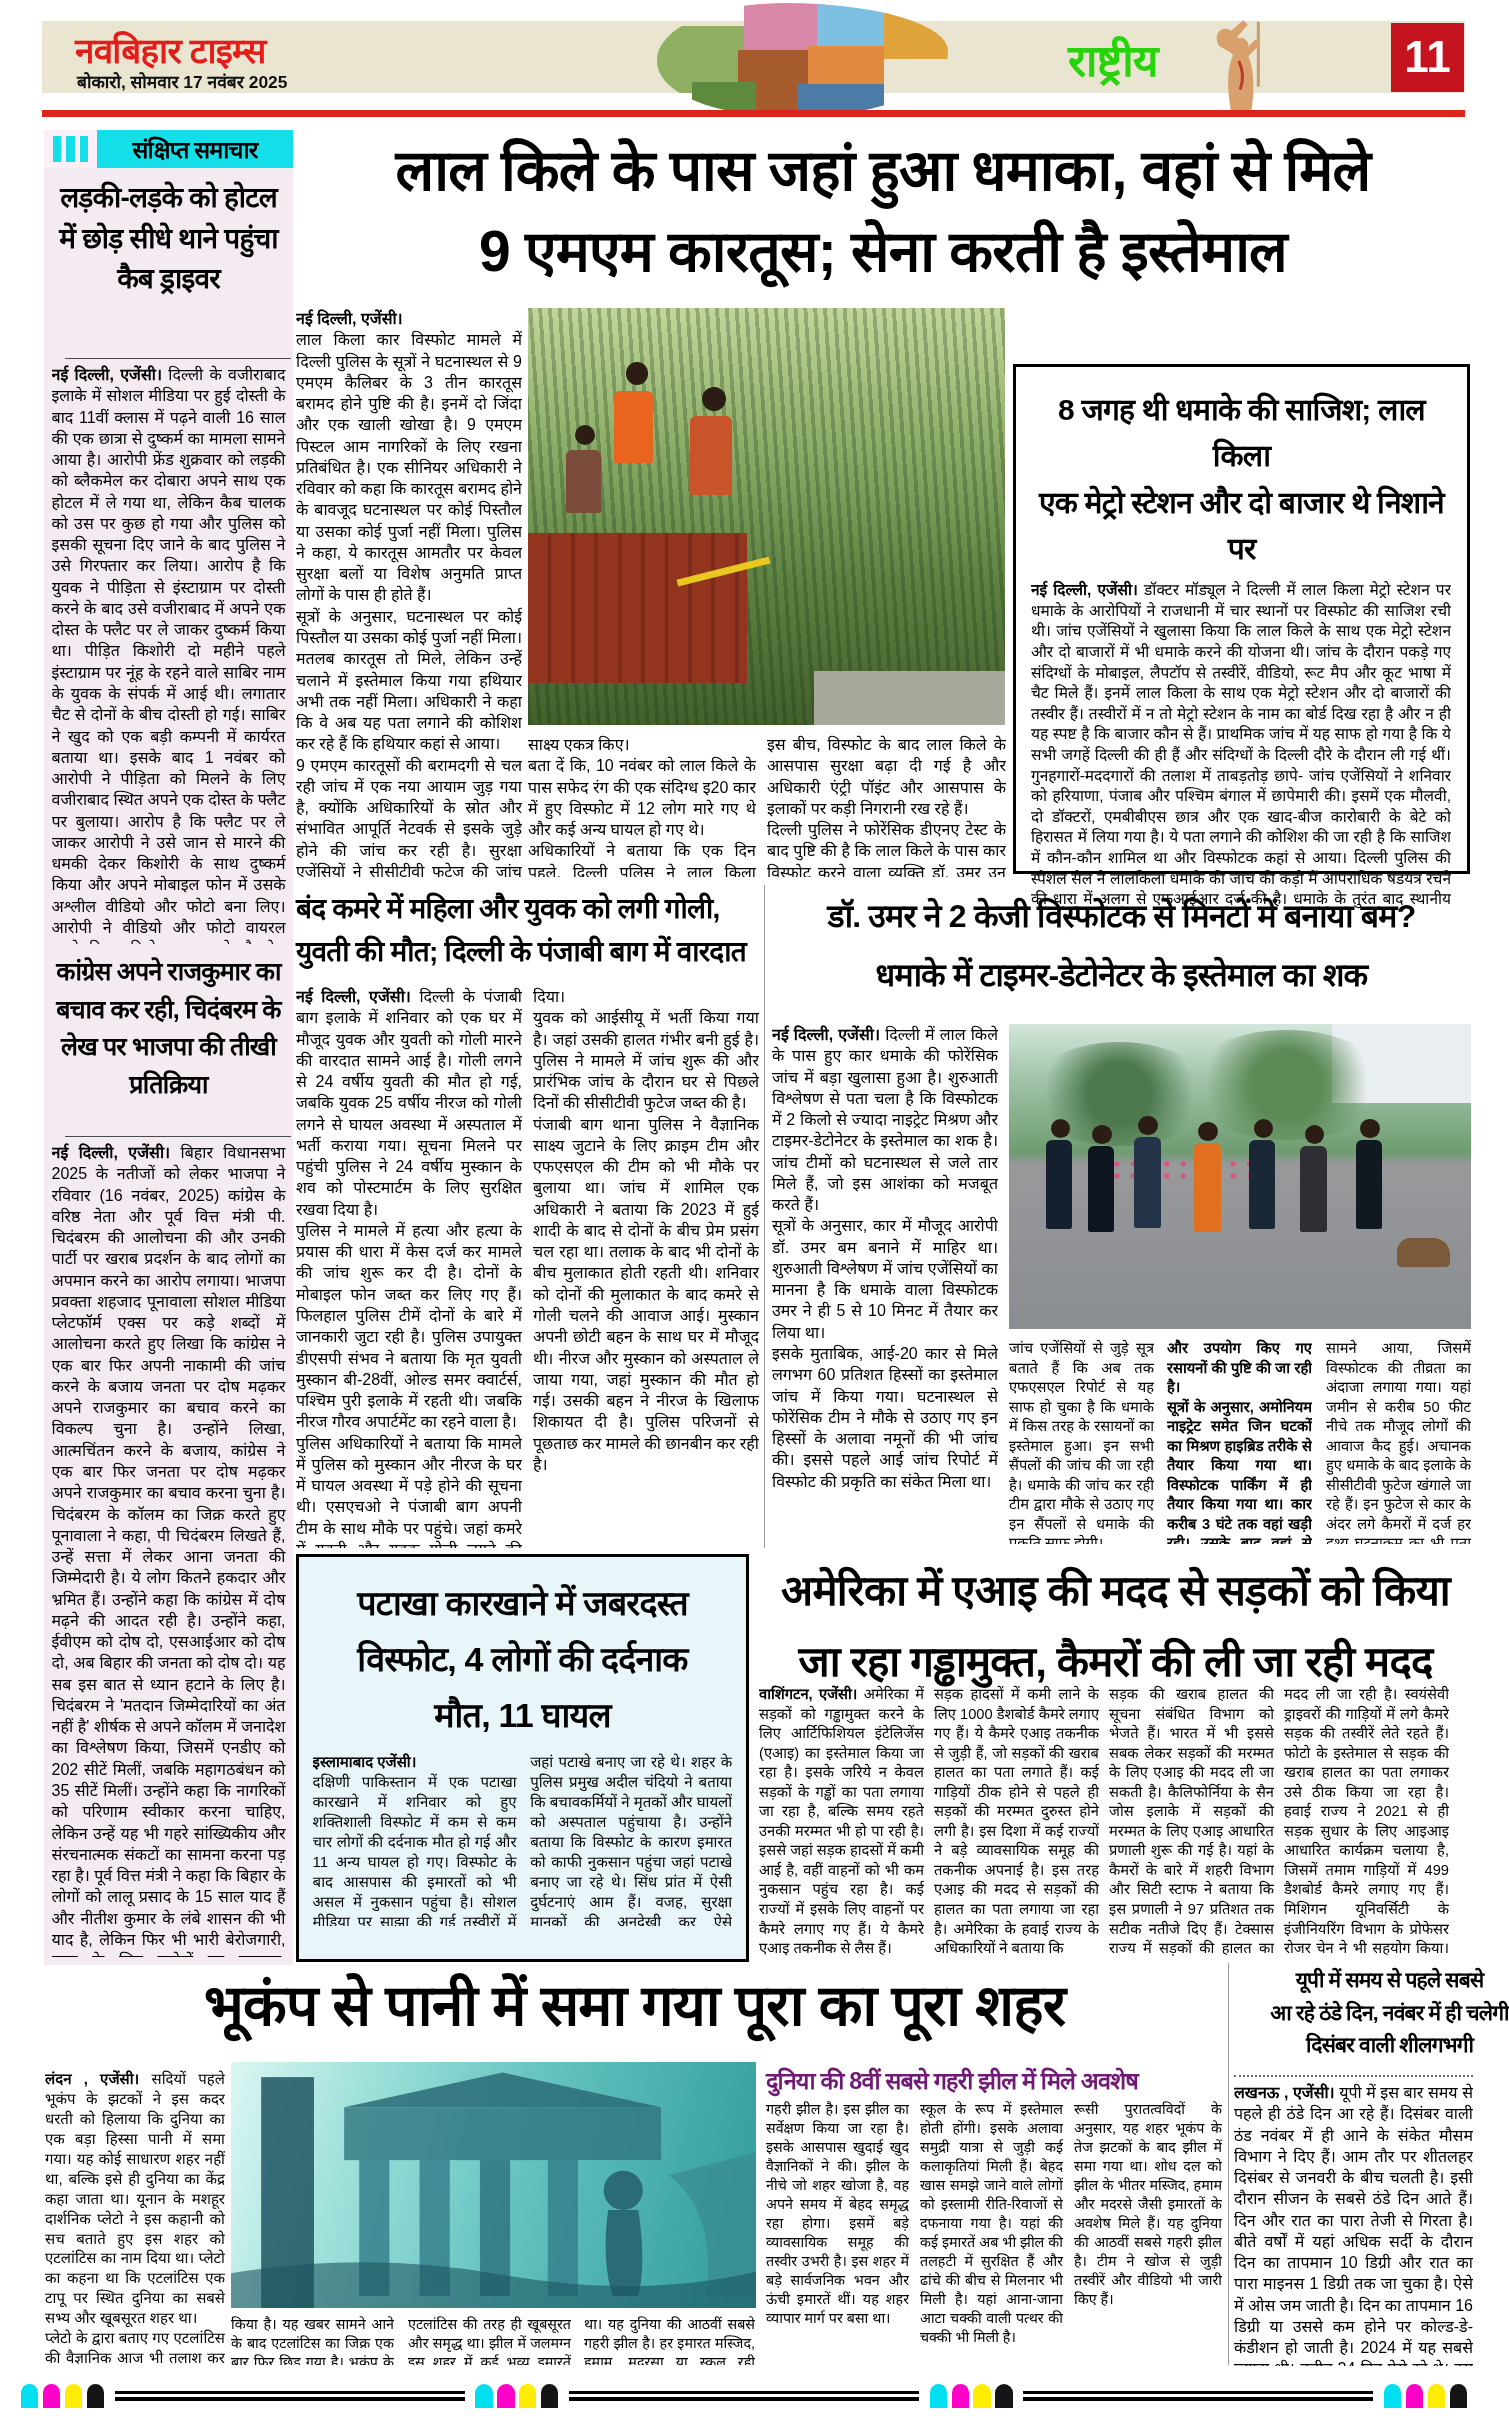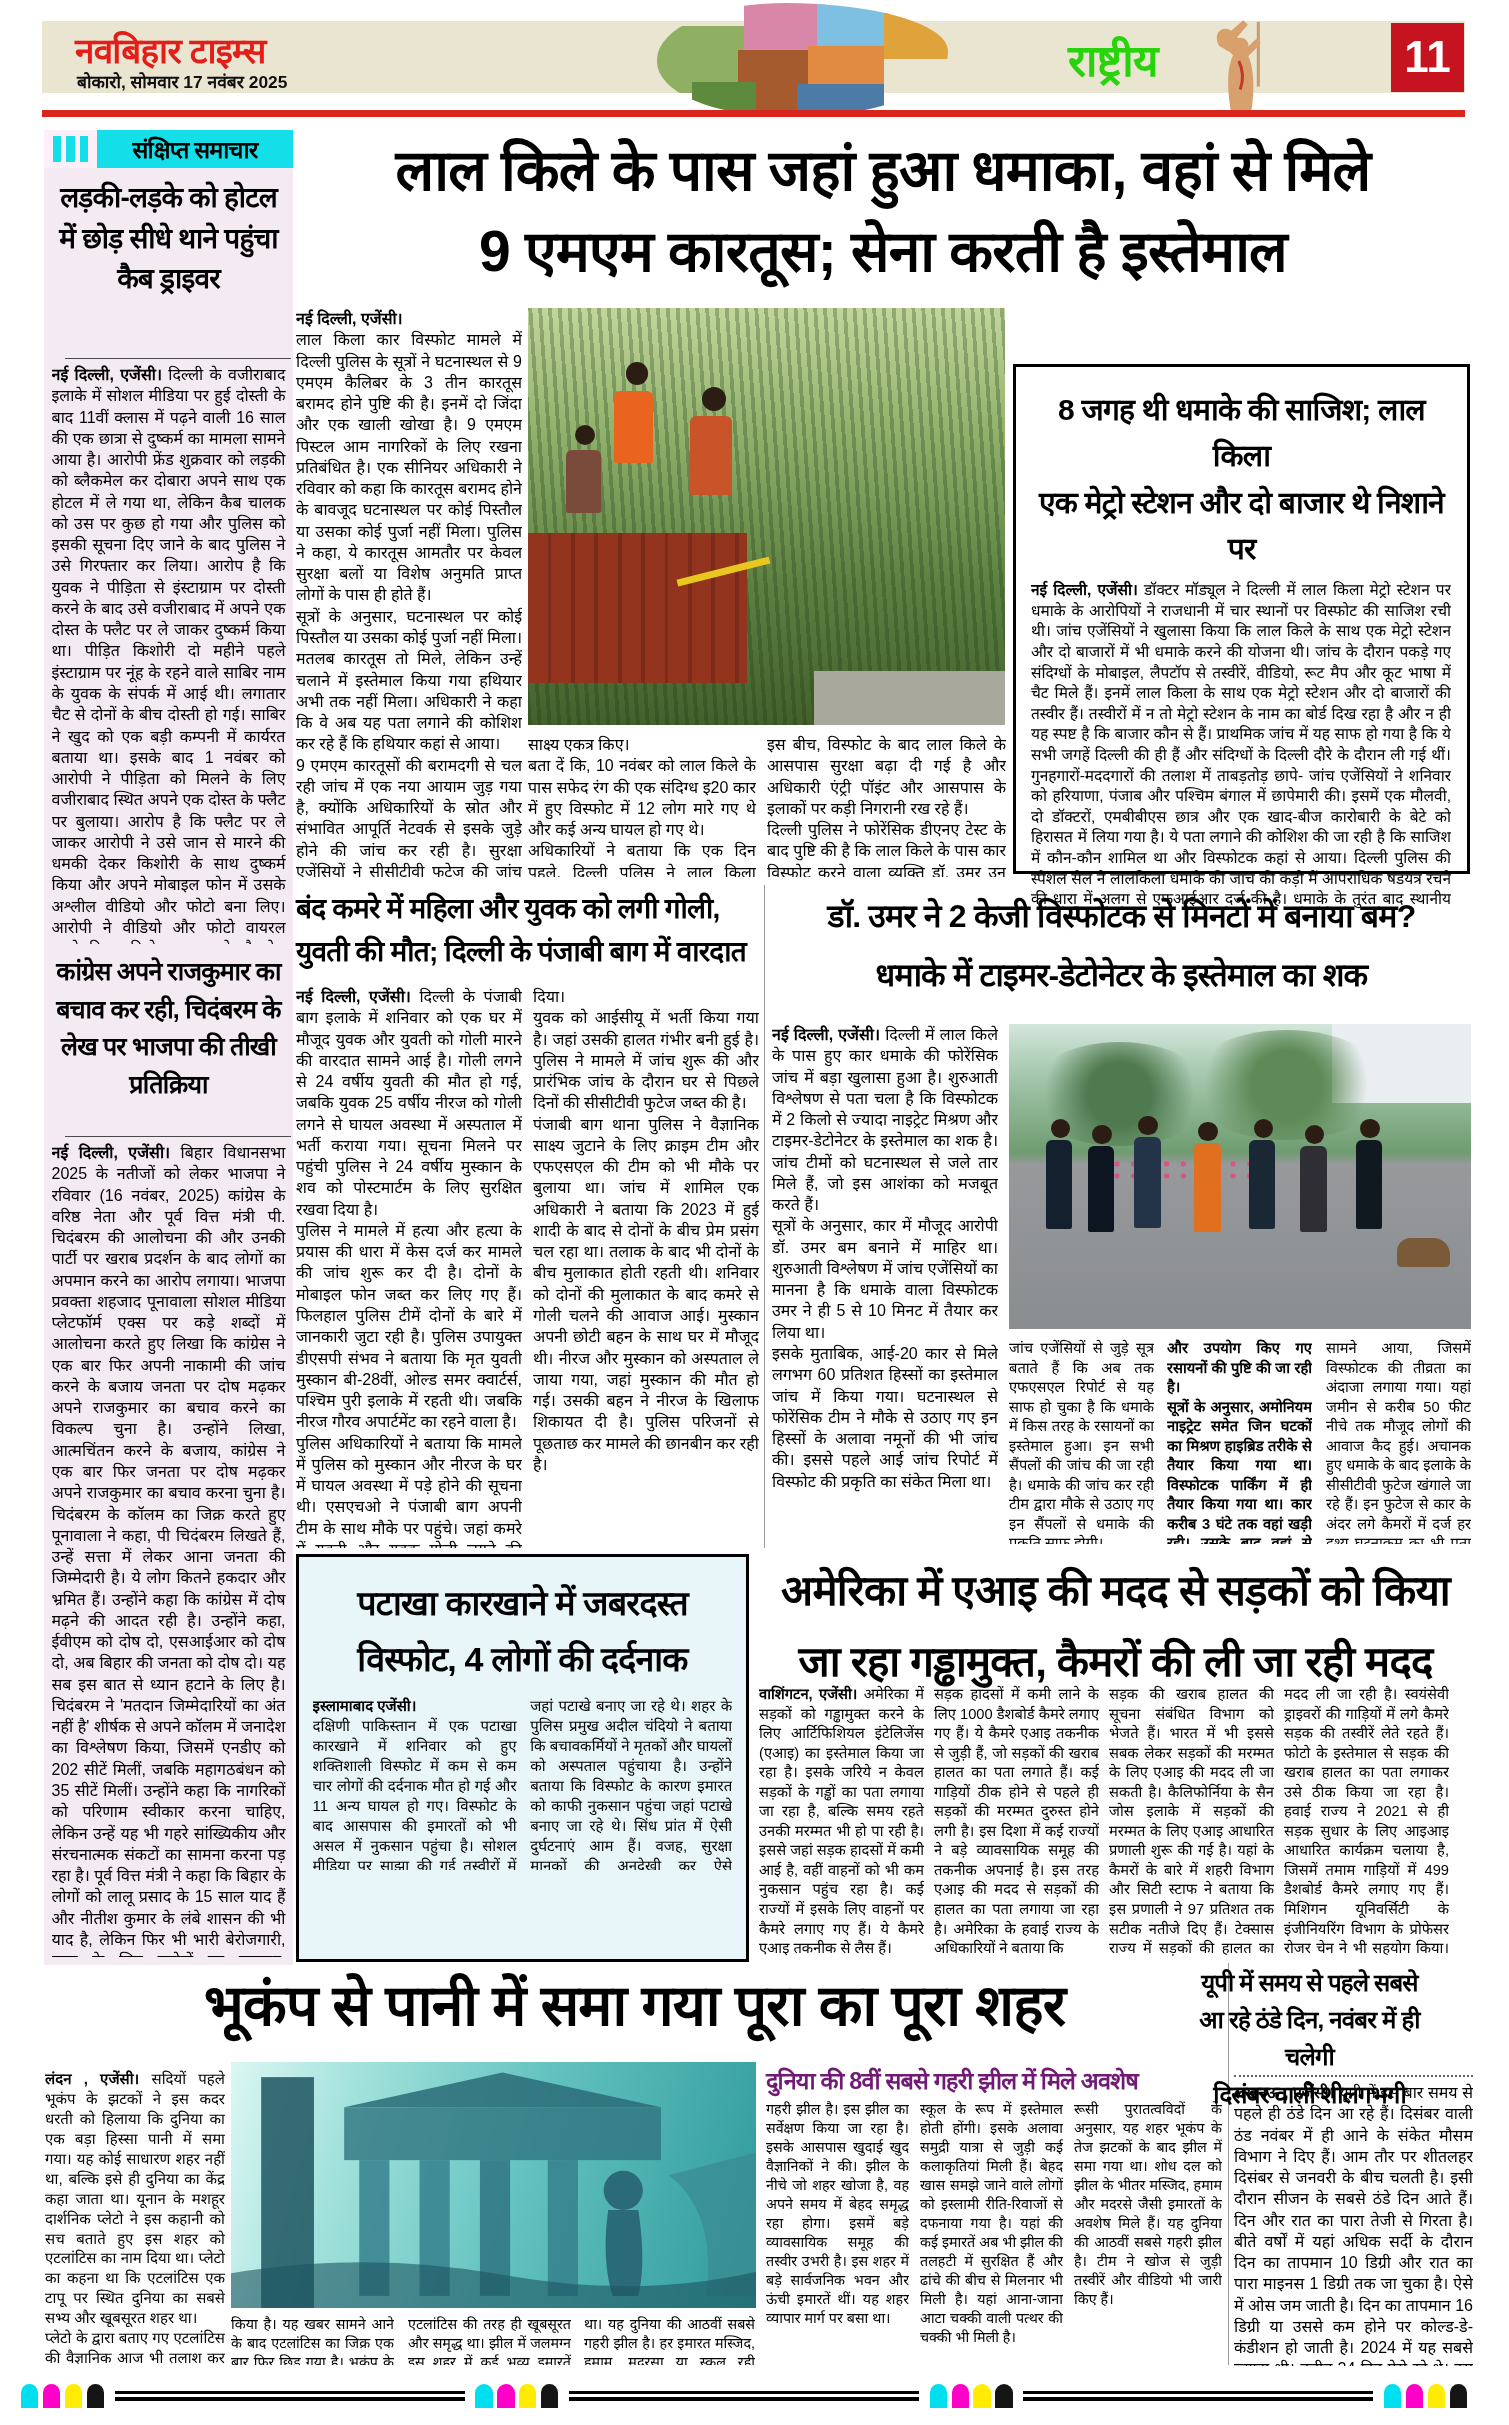--- a/index.html
+++ b/index.html
@@ -191,20 +191,21 @@
 
   <div class="col" style="left:1009px;top:1339px;width:145px;height:205px;font-size:14.7px;">जांच एजेंसियों से जुड़े सूत्र बताते हैं कि अब तक एफएसएल रिपोर्ट से यह साफ हो चुका है कि धमाके में किस तरह के रसायनों का इस्तेमाल हुआ। इन सभी सैंपलों की जांच की जा रही है। धमाके की जांच कर रही टीम द्वारा मौके से उठाए गए इन सैंपलों से धमाके की प्रकृति साफ होगी।</div>
   <div class="col" style="left:1167px;top:1339px;width:145px;height:205px;font-size:14.7px;font-weight:bold;">और उपयोग किए गए रसायनों की पुष्टि की जा रही है।
 सूत्रों के अनुसार, अमोनियम नाइट्रेट समेत जिन घटकों का मिश्रण हाइब्रिड तरीके से तैयार किया गया था। विस्फोटक पार्किंग में ही तैयार किया गया था। कार करीब 3 घंटे तक वहां खड़ी रही। उसके बाद वहां से निकली और लालकिले के पास धमाका हो गया।</div>
   <div class="col" style="left:1326px;top:1339px;width:145px;height:205px;font-size:14.7px;">सामने आया, जिसमें विस्फोटक की तीव्रता का अंदाजा लगाया गया। यहां जमीन से करीब 50 फीट नीचे तक मौजूद लोगों की आवाज कैद हुई। अचानक हुए धमाके के बाद इलाके के सीसीटीवी फुटेज खंगाले जा रहे हैं। इन फुटेज से कार के अंदर लगे कैमरों में दर्ज हर दृश्य घटनाक्रम का भी पता चलेगा।</div>
 
   <div class="abs cyanbox" style="left:296px;top:1554px;width:447px;height:402px;">
     <div class="headline" style="margin:18px 7.5px 6px 7.5px;font-size:34px;line-height:1.65;">
       <div>पटाखा कारखाने में जबरदस्त</div>
       <div>विस्फोट, 4 लोगों की दर्दनाक</div>
+      <div>मौत, 11 घायल</div>
     </div>
     <div class="col" style="position:relative;margin:3px 13.6px 0 13.6px;width:204px;height:174px;float:left;font-size:15px;"><b class="byline" style="display:block;">इस्लामाबाद एजेंसी।</b><span>दक्षिणी पाकिस्तान में एक पटाखा कारखाने में शनिवार को हुए शक्तिशाली विस्फोट में कम से कम चार लोगों की दर्दनाक मौत हो गई और 11 अन्य घायल हो गए। विस्फोट के बाद आसपास की इमारतों को भी असल में नुकसान पहुंचा है। सोशल मीडिया पर साझा की गई तस्वीरों में सिंध प्रांत के हैदराबाद शहर में एक इमारत से धुएं का घना गुबार निकलता दिखाई दे रहा है।</span></div>
     <div class="col" style="position:relative;margin:3px 0 0 0;width:202px;height:174px;float:left;font-size:15px;">जहां पटाखे बनाए जा रहे थे। शहर के पुलिस प्रमुख अदील चंदियो ने बताया कि बचावकर्मियों ने मृतकों और घायलों को अस्पताल पहुंचाया है। उन्होंने बताया कि विस्फोट के कारण इमारत को काफी नुकसान पहुंचा जहां पटाखे बनाए जा रहे थे। सिंध प्रांत में ऐसी दुर्घटनाएं आम हैं। वजह, सुरक्षा मानकों की अनदेखी कर ऐसे कारखानों का चलना। अधिकारियों ने पटाखा सामग्री के अनुचित रख-रखाव को हादसे की आशंका जताई है। मामले की जांच के आदेश दिए गए हैं।</div>
   </div>
 
   <div class="abs headline" style="left:759px;top:1555px;width:713px;font-size:42px;line-height:1.7;">
     <div>अमेरिका में एआइ की मदद से सड़कों को किया</div>
     <div>जा रहा गड्ढामुक्त, कैमरों की ली जा रही मदद</div>
   </div>
   <div class="col" style="left:759px;top:1685px;width:165px;height:273px;font-size:14.7px;"><b class="byline">वाशिंगटन, एजेंसी।</b> <span>अमेरिका में सड़कों को गड्ढामुक्त करने के लिए आर्टिफिशियल इंटेलिजेंस (एआइ) का इस्तेमाल किया जा रहा है। इसके जरिये न केवल सड़कों के गड्ढों का पता लगाया जा रहा है, बल्कि समय रहते उनकी मरम्मत भी हो पा रही है। इससे जहां सड़क हादसों में कमी आई है, वहीं वाहनों को भी कम नुकसान पहुंच रहा है। कई राज्यों में इसके लिए वाहनों पर कैमरे लगाए गए हैं। ये कैमरे एआइ तकनीक से लैस हैं।</span></div>
@@ -237,21 +238,21 @@
 
   <div class="col" style="left:766px;top:2100px;width:143px;height:264px;font-size:14.3px;">गहरी झील है। इस झील का सर्वेक्षण किया जा रहा है। इसके आसपास खुदाई खुद वैज्ञानिकों ने की। झील के नीचे जो शहर खोजा है, वह अपने समय में बेहद समृद्ध रहा होगा। इसमें बड़े व्यावसायिक समूह की तस्वीर उभरी है। इस शहर में बड़े सार्वजनिक भवन और ऊंची इमारतें थीं। यह शहर व्यापार मार्ग पर बसा था।</div>
   <div class="col" style="left:920px;top:2100px;width:143px;height:264px;font-size:14.3px;">स्कूल के रूप में इस्तेमाल होती होंगी। इसके अलावा समुद्री यात्रा से जुड़ी कई कलाकृतियां मिली हैं। बेहद खास समझे जाने वाले लोगों को इस्लामी रीति-रिवाजों से दफनाया गया है। यहां की कई इमारतें अब भी झील की तलहटी में सुरक्षित हैं और ढांचे की बीच से मिलनार भी मिली है। यहां आना-जाना आटा चक्की वाली पत्थर की चक्की भी मिली है।</div>
   <div class="col" style="left:1074px;top:2100px;width:148px;height:264px;font-size:14.3px;">रूसी पुरातत्वविदों के अनुसार, यह शहर भूकंप के तेज झटकों के बाद झील में समा गया था। शोध दल को झील के भीतर मस्जिद, हमाम और मदरसे जैसी इमारतों के अवशेष मिले हैं। यह दुनिया की आठवीं सबसे गहरी झील है। टीम ने खोज से जुड़ी तस्वीरें और वीडियो भी जारी किए हैं।</div>
 
   <div class="col" style="left:231px;top:2315px;width:163px;height:50px;font-size:14.3px;">किया है। यह खबर सामने आने के बाद एटलांटिस का जिक्र एक बार फिर छिड़ गया है। भूकंप के झटकों से समुद्र नगर में समाया यह शहर</div>
   <div class="col" style="left:408px;top:2315px;width:163px;height:50px;font-size:14.3px;">एटलांटिस की तरह ही खूबसूरत और समृद्ध था। झील में जलमग्न इस शहर में कई भव्य इमारतें थीं। दावा है कि उन्होंने किर्गिस्तान की इस्सिक</div>
   <div class="col" style="left:584px;top:2315px;width:171px;height:50px;font-size:14.3px;">था। यह दुनिया की आठवीं सबसे गहरी झील है। हर इमारत मस्जिद, हमाम, मदरसा या स्कूल रही होगी। टीम ने वीडियो जारी किया था।</div>
 
   <div class="vr" style="left:1228px;top:1963px;height:402px;"></div>
-  <div class="abs headline" style="left:1190px;top:1964px;width:239px;font-size:24px;line-height:1.55;">
+  <div class="abs headline" style="left:1270px;top:1964px;width:239px;font-size:21px;line-height:1.55;">
     <div>यूपी में समय से पहले सबसे</div>
     <div>आ रहे ठंडे दिन, नवंबर में ही चलेगी</div>
     <div>दिसंबर वाली शीलगभगी</div>
   </div>
   <div class="abs" style="left:1234px;top:2075px;width:239px;border-top:2.3px dotted #666;"></div>
   <div class="col" style="left:1234px;top:2082px;width:239px;height:284px;font-size:16px;"><b class="byline">लखनऊ , एजेंसी।</b> <span>यूपी में इस बार समय से पहले ही ठंडे दिन आ रहे हैं। दिसंबर वाली ठंड नवंबर में ही आने के संकेत मौसम विभाग ने दिए हैं। आम तौर पर शीतलहर दिसंबर से जनवरी के बीच चलती है। इसी दौरान सीजन के सबसे ठंडे दिन आते हैं। दिन और रात का पारा तेजी से गिरता है। बीते वर्षों में यहां अधिक सर्दी के दौरान दिन का तापमान 10 डिग्री और रात का पारा माइनस 1 डिग्री तक जा चुका है। ऐसे में ओस जम जाती है। दिन का तापमान 16 डिग्री या उससे कम होने पर कोल्ड-डे-कंडीशन हो जाती है। 2024 में यह सबसे ज्यादा थी। करीब 24 दिन ऐसे रहे थे। इस साल भी मौसम के जानकारों का कहना है कि 14 दिन कोल्ड-डे-कंडीशन वाले हो सकते हैं। आने वाले 10 दिनों में तापमान और गिरेगा। शीतलहर दिसंबर के पहले हफ्ते से शुरू हो सकती है।</span></div>
 
   <div class="abs footer" style="left:21px;top:2378px;width:1446px;height:30px;">
     <span class="cmyk">
         <i style="background:#00dff0;"></i>

